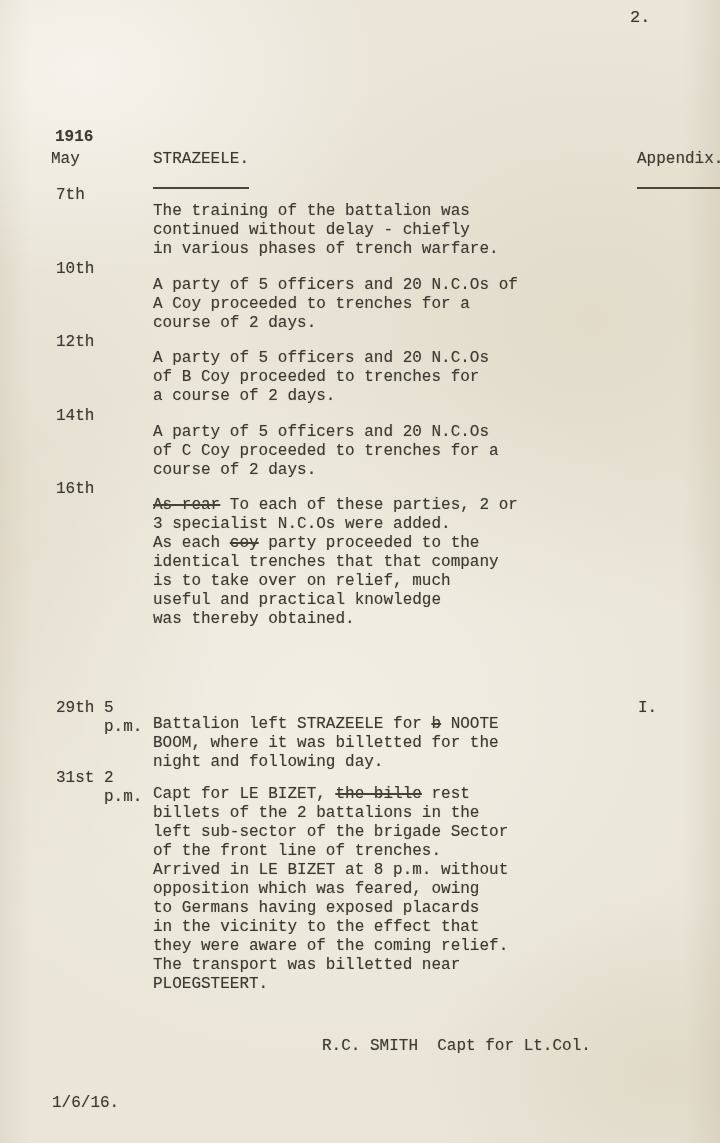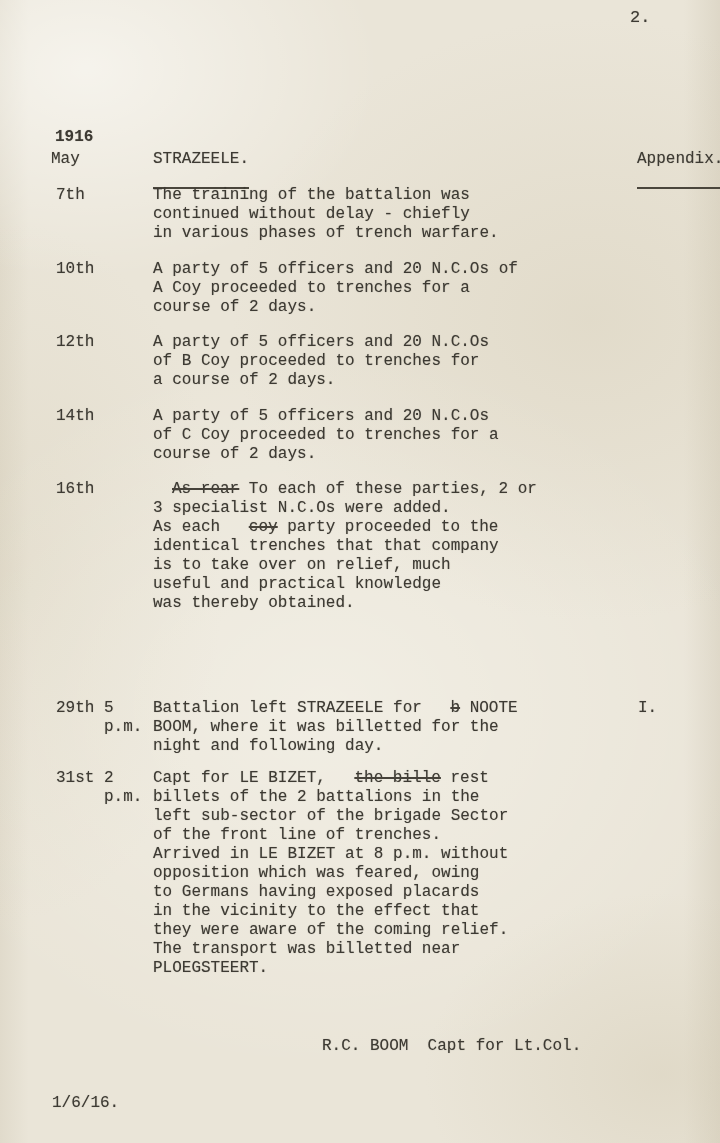--- a/index.html
+++ b/index.html
@@ -27,26 +27,25 @@
     color: #3d3a33;
     text-shadow: 0 0 1px rgba(58,54,46,0.40);
   }
   .abs { position: absolute; white-space: pre; }
   .underline {
     border-bottom: 2px solid #4a463c;
     padding-bottom: 18px;
   }
   .entry { position: absolute; left: 0; top: 0; width: 720px; }
   .entry .date  { position: absolute; left: 56px;  top: 0; white-space: pre; }
-  .entry .body  { position: absolute; left: 153px; top: 0; width: 470px; white-space: pre; }
+  .entry .body  { position: absolute; left: 153px; top: 16px; width: 470px; white-space: pre; }
   .strike {
     text-decoration: line-through;
     text-decoration-thickness: 2px;
     text-decoration-color: #46423a;
-    margin-left: 19px;
   }
   .page-number { font-size: 17px; }
 </style>
 </head>
 <body>
 
 <div class="paper">
 
   <div class="abs page-number" style="left:630px; top:8px;">2.</div>
 
@@ -113,17 +112,17 @@
 of the front line of trenches.
 Arrived in LE BIZET at 8 p.m. without
 opposition which was feared, owing
 to Germans having exposed placards
 in the vicinity to the effect that
 they were aware of the coming relief.
 The transport was billetted near
 PLOEGSTEERT.</span></div>
   </div>
 
-  <div class="abs" style="left:322px; top:1037px;">R.C. BOOM  Capt for Lt.Col.</div>
+  <div class="abs" style="left:322px; top:1037px;">R.C. SMITH  Capt for Lt.Col.</div>
 
   <div class="abs" style="left:52px; top:1094px;">1/6/16.</div>
 
 </div>
 
 </body></html>

